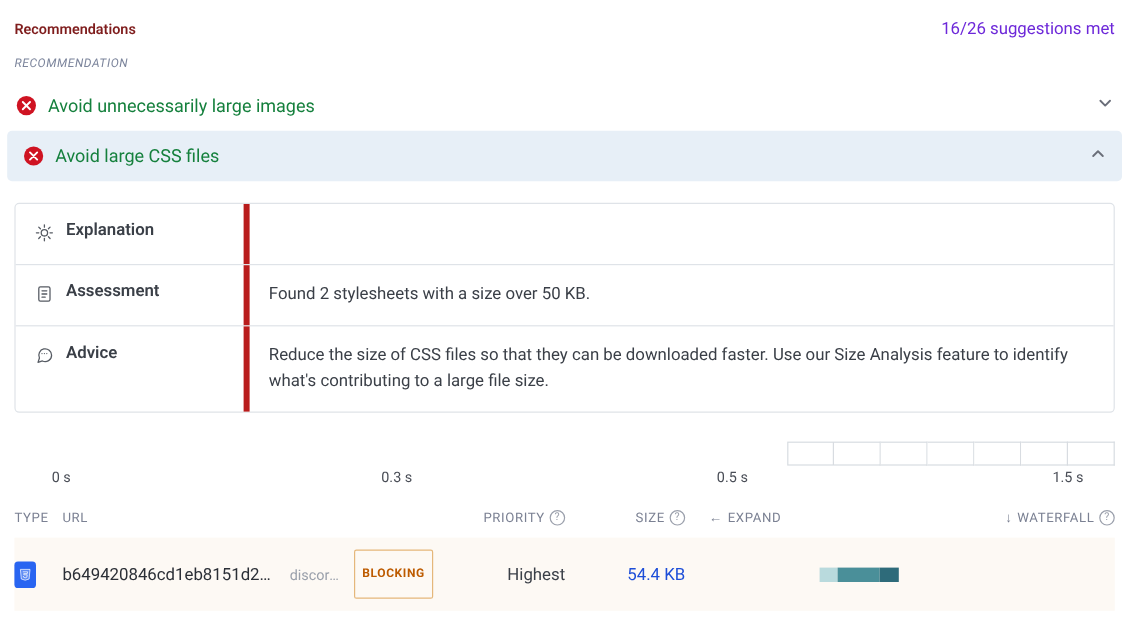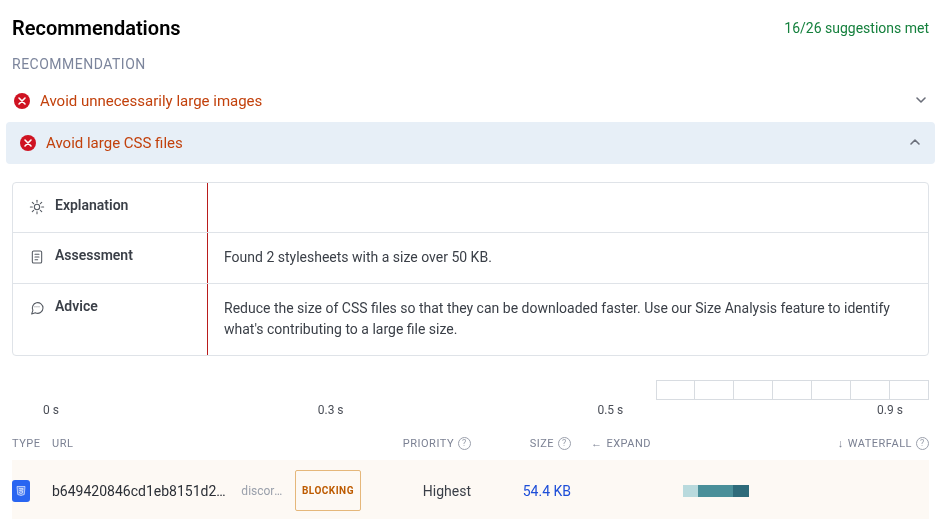--- a/index.html
+++ b/index.html
@@ -10,44 +10,45 @@
     background: #fff;
     width: 941px;
   }
   .header {
     display: flex;
     justify-content: space-between;
     align-items: center;
     padding: 16px 12px 4px 12px;
   }
   .header .title {
-    color: #000000;
-    font-size: 20px;
+    color: #7f1d1d;
+    font-size: 12px;
     font-weight: 600;
   }
   .header .count {
-    color: #15803d;
+    color: #6d28d9;
     font-size: 14px;
   }
   .col-header {
     padding: 12px 12px 8px 12px;
-    font-size: 14px;
+    font-size: 10px;
     color: #7c859c;
     letter-spacing: 0.5px;
     text-transform: uppercase;
+    font-style: italic;
   }
   .rec-row {
     display: flex;
     align-items: center;
     padding: 12px 14px;
     gap: 10px;
     cursor: pointer;
   }
   .rec-row .chev { margin-left: auto; color: #6b6f7a; }
-  .rec-row .label { font-size: 15px; color: #c2410c; }
+  .rec-row .label { font-size: 15px; color: #15803d; }
   .rec-row.expanded {
     background: #e7eff7;
     border-radius: 4px;
     margin: 0 6px;
   }
   .fail-icon {
     width: 16px; height: 16px; border-radius: 50%;
     background: #cf1322;
     display: inline-flex; align-items:center; justify-content:center;
     flex: 0 0 16px;
@@ -65,21 +66,21 @@
     border-bottom: 1px solid #dfe3e8;
   }
   .detail-row:last-child { border-bottom: none; }
   .detail-row .key {
     width: 195px;
     flex: 0 0 195px;
     display: flex;
     align-items: flex-start;
     gap: 10px;
     padding: 14px 16px;
-    border-right: 1px solid #b91c1c;
+    border-right: 5px solid #b91c1c;
     font-weight: 600;
     color: #3a3f47;
   }
   .detail-row .key .kicon { width:16px; flex:0 0 16px; color:#565b63; margin-top:2px; }
   .detail-row .val {
     padding: 14px 16px;
     flex: 1;
     line-height: 1.55;
     color: #3a3f47;
   }
@@ -251,21 +252,21 @@
         <div class="tick"></div>
         <div class="tick"></div>
         <div class="tick"></div>
         <div class="tick"></div>
     </div>
   </div>
   <div class="tick-labels">
     <div>0 s</div>
       <div>0.3 s</div>
       <div>0.5 s</div>
-      <div>0.9 s</div>
+      <div>1.5 s</div>
   </div>
 
   <div class="files-head">
     <div class="col-type">TYPE</div>
     <div class="col-url">URL</div>
     <div class="col-pri">
       <span>PRIORITY</span>
       <span class="help-circ">?</span>
     </div>
     <div class="col-size">

